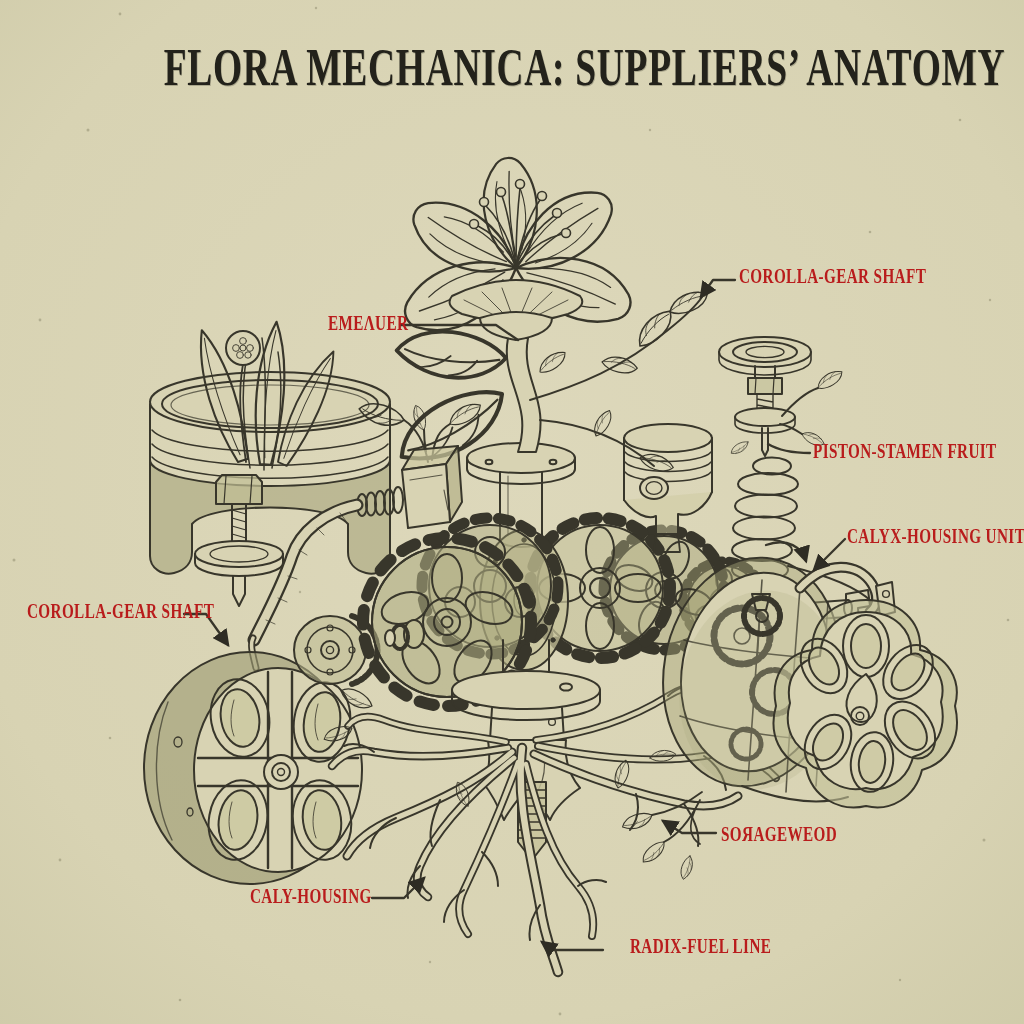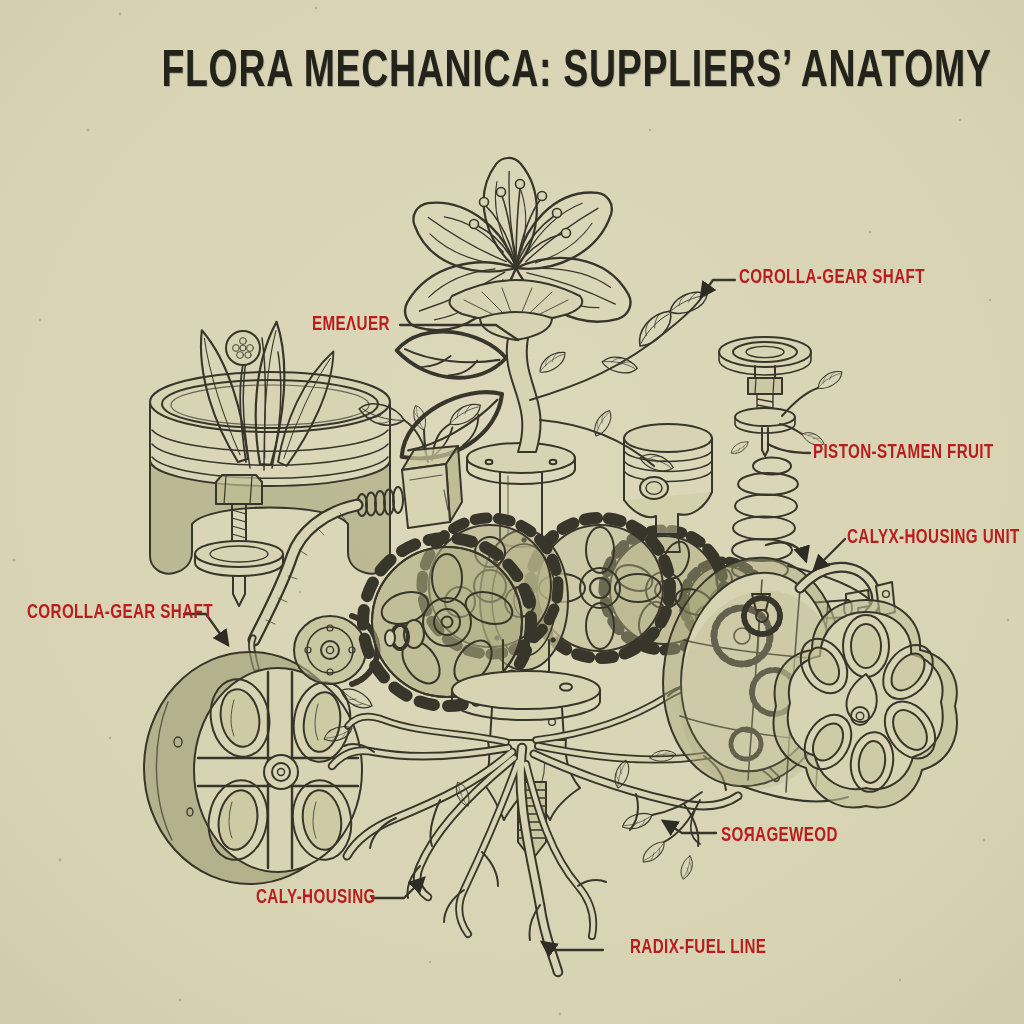--- a/index.html
+++ b/index.html
@@ -1,39 +1,39 @@
 <!DOCTYPE html>
 <html><head>
 <meta charset="utf-8">
 <style>
   html,body{margin:0;padding:0;background:#b9b49a;}
   .stage{
     position:relative;width:1024px;height:1024px;margin:0 auto;
     background:#d8d3b3;overflow:hidden;
-    font-family:Liberation Sans, sans-serif;
+    font-family:Liberation Serif, serif;
   }
   .stage svg{position:absolute;inset:0;}
   .title{
     position:absolute;top:42px;left:0;width:1024px;margin:0;
     text-align:center;font-weight:700;font-size:52px;line-height:1;
     color:#23221b;letter-spacing:1px;white-space:nowrap;
     text-shadow:1px 1px 0 rgba(58,56,43,.28);
   }
   .cond{display:inline-block;transform:scaleX(.72);transform-origin:center;}
   .lbl{
     position:absolute;font-weight:700;font-size:20px;line-height:1;
     color:#b91c1c;white-space:nowrap;letter-spacing:.5px;
   }
   .lbl .cond{transform:scaleX(.76);transform-origin:left center;}
-  .lbl-emenuer{left:312px;top:313px;}
+  .lbl-emenuer{left:328px;top:313px;}
   .lbl-corolla-top{left:739px;top:266px;}
   .lbl-piston-stamen{left:813px;top:441px;}
   .lbl-calyx{left:847px;top:526px;}
   .lbl-corolla-left{left:27px;top:601px;}
-  .lbl-caly-housing{left:256px;top:886px;}
+  .lbl-caly-housing{left:250px;top:886px;}
   .lbl-sorageweod{left:721px;top:824px;}
   .lbl-radix{left:606px;top:936px;margin-left:24px;}
 </style>
 </head>
 <body>
 
 <div class="stage">
 
 <svg width="1024" height="1024" viewBox="0 0 1024 1024">
   <defs>

